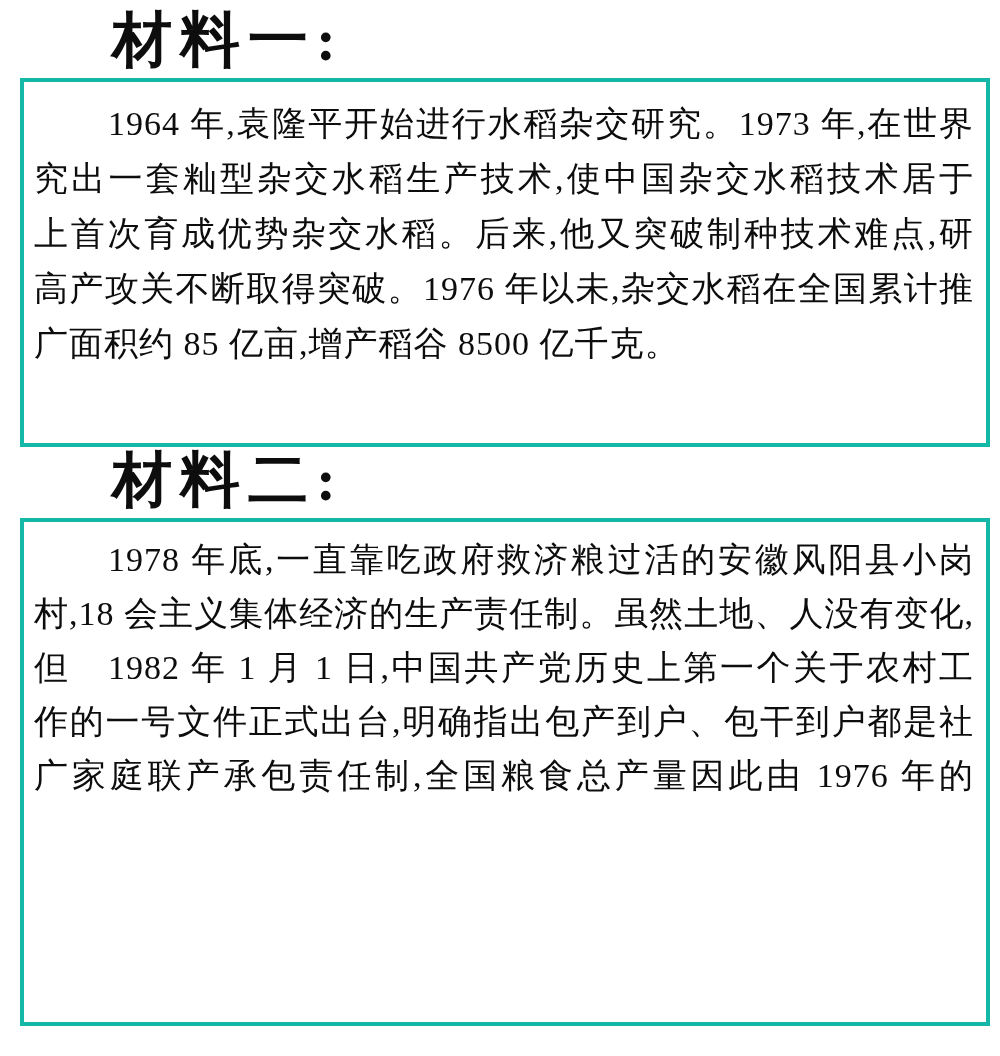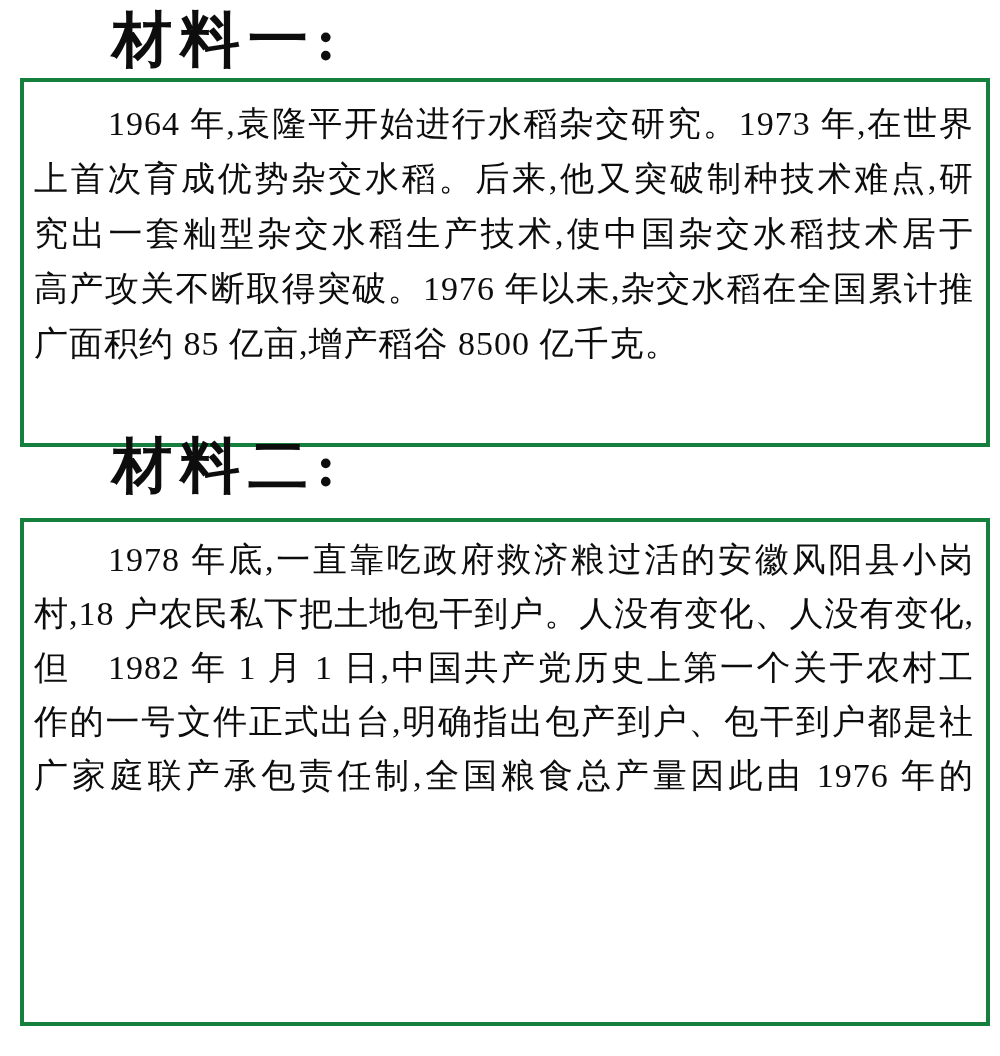--- a/index.html
+++ b/index.html
@@ -18,27 +18,27 @@
   .heading {
     position: absolute;
     left: 112px;
     font-size: 60px;
     font-weight: bold;
     letter-spacing: 8px;
     white-space: nowrap;
     line-height: 1.2;
   }
   #heading1 { top: 4px; }
-  #heading2 { top: 430px; }
+  #heading2 { top: 444px; }
   .material-box {
     position: absolute;
     left: 20px;
     width: 970px;
     box-sizing: border-box;
-    border: 4px solid #15803d;
+    border: 4px solid #14b8a6;
     background: #ffffff;
   }
   #box1 {
     top: 78px;
     height: 369px;
     padding: 14px 12px 0 10px;
   }
   #box2 {
     top: 518px;
     height: 508px;
@@ -56,27 +56,27 @@
   .indent { text-indent: 74px; }
   .para-end { text-align-last: left; }
 </style>
 </head>
 <body>
 
 <div id="heading1" class="heading">材料一:</div>
 
 <div id="box1" class="material-box">
   <div class="line indent">1964 年,袁隆平开始进行水稻杂交研究。1973 年,在世界</div>
+  <div class="line">究出一套籼型杂交水稻生产技术,使中国杂交水稻技术居于</div>
   <div class="line">上首次育成优势杂交水稻。后来,他又突破制种技术难点,研</div>
-  <div class="line">究出一套籼型杂交水稻生产技术,使中国杂交水稻技术居于</div>
   <div class="line">高产攻关不断取得突破。1976 年以未,杂交水稻在全国累计推</div>
   <div class="line para-end">广面积约 85 亿亩,增产稻谷 8500 亿千克。</div>
 </div>
 
 <div id="heading2" class="heading">材料二:</div>
 
 <div id="box2" class="material-box">
   <div class="line indent">1978 年底,一直靠吃政府救济粮过活的安徽风阳县小岗</div>
-  <div class="line">村,18 户农民私下把土地包干到户。人没有变化、人没有变化,但</div>
+  <div class="line">村,18 会主义集体经济的生产责任制。虽然土地、人没有变化,但</div>
   <div class="line indent">1982 年 1 月 1 日,中国共产党历史上第一个关于农村工</div>
   <div class="line">作的一号文件正式出台,明确指出包产到户、包干到户都是社</div>
   <div class="line">广家庭联产承包责任制,全国粮食总产量因此由 1976 年的</div>
 </div>
 
 </body></html>

